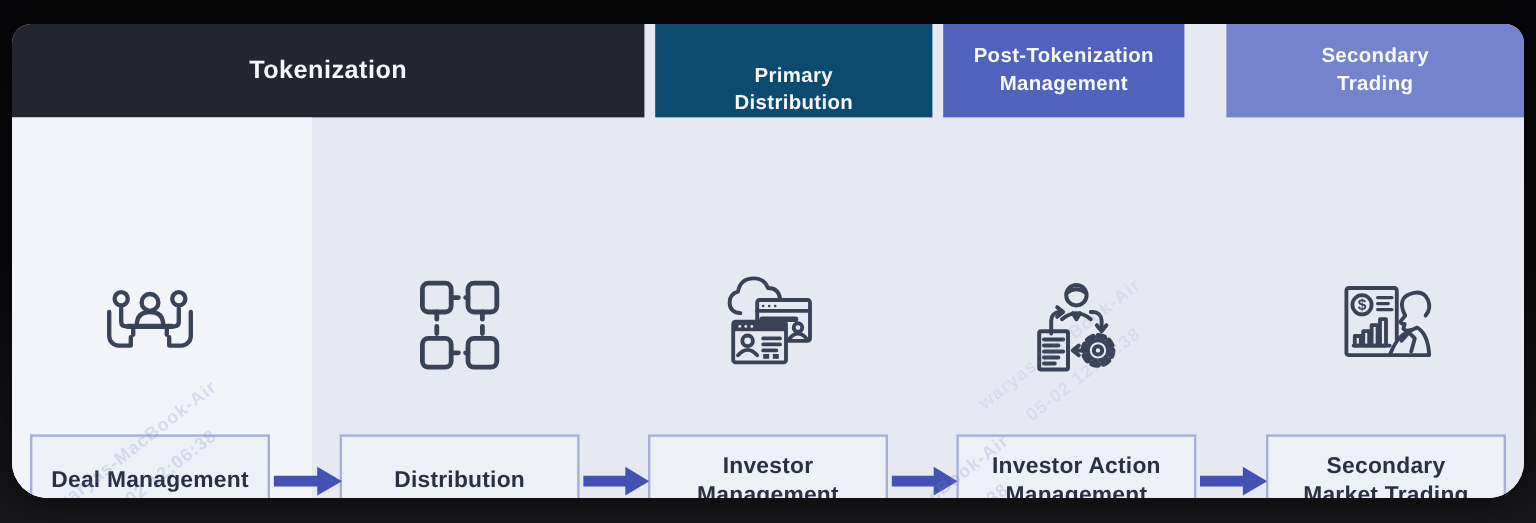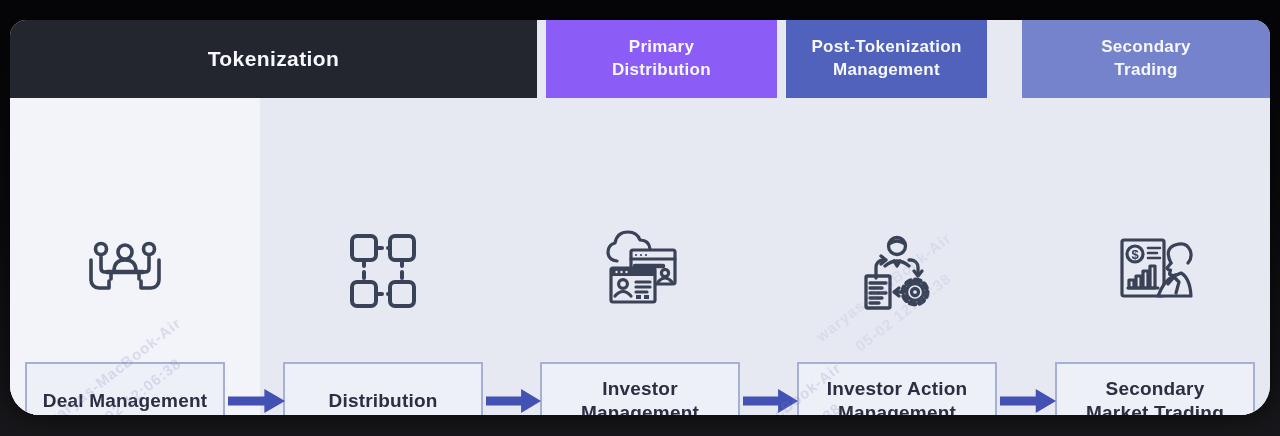--- a/index.html
+++ b/index.html
@@ -58,21 +58,21 @@
 </style>
 </head>
 <body>
 
 <div class="panel">
 
   <div class="hdr">
     <div class="seg seg-0" style="background: rgb(35, 37, 47);">
       <span class="seg-label">Tokenization</span>
     </div>
-    <div class="seg seg-1" style="background: #8b5cf6;">
+    <div class="seg seg-1" style="background: #0c4a6e; align-items: flex-end;">
       <span class="seg-label">Primary
 Distribution</span>
     </div>
     <div class="seg seg-2" style="background: rgb(81, 98, 189);">
       <span class="seg-label">Post-Tokenization
 Management</span>
     </div>
     <div class="seg seg-3" style="background: rgb(117, 131, 205);">
       <span class="seg-label">Secondary
 Trading</span>

